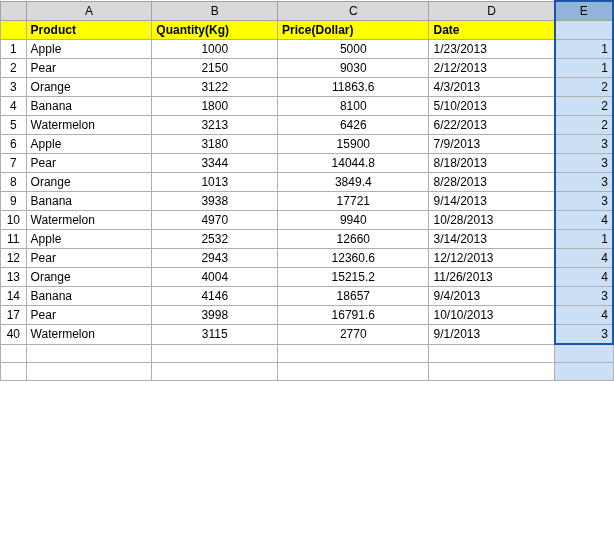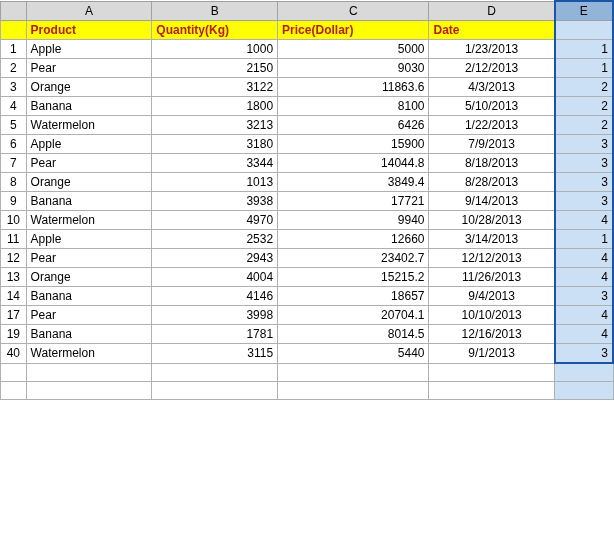--- a/index.html
+++ b/index.html
@@ -34,41 +34,41 @@
     .row-num {
       background: #d9d9d9;
       text-align: center;
       width: 22px;
       border: 1px solid #a0a0a0;
     }
     
     .header-row td {
       background: #ffff00;
       font-weight: bold;
-      color: #b91c1c;
+      color: #000000;
     }
     
     .data-row td {
       background: #fff;
     }
     
     .col-e {
       background: #cce0f5 !important;
       text-align: right;
       width: 50px;
     }
     .col-e-header {
       background: #92b4d8 !important;
     }
     
     .col-rownum { width: 22px; }
     .col-a { width: 108px; }
-    .col-b { width: 108px; text-align: right; }
-    .col-c { width: 130px; text-align: right; }
-    .col-d { width: 108px; text-align: center; }
+    .col-b { width: 108px; text-align: center; }
+    .col-c { width: 130px; text-align: center; }
+    .col-d { width: 108px; text-align: left; }
     .col-e-w { width: 50px; }
 
     .header-row td.col-b,
     .header-row td.col-c,
     .header-row td.col-d {
       text-align: left;
     }
 
     
     .col-e-selected {
@@ -141,21 +141,21 @@
         <td class="col-b">1800</td>
         <td class="col-c">8100</td>
         <td class="col-d">5/10/2013</td>
         <td class="col-e col-e-selected">2</td>
       </tr>
       <tr class="data-row">
         <td class="row-num">5</td>
         <td class="col-a">Watermelon</td>
         <td class="col-b">3213</td>
         <td class="col-c">6426</td>
-        <td class="col-d">1/22/2013</td>
+        <td class="col-d">6/22/2013</td>
         <td class="col-e col-e-selected">2</td>
       </tr>
       <tr class="data-row">
         <td class="row-num">6</td>
         <td class="col-a">Apple</td>
         <td class="col-b">3180</td>
         <td class="col-c">15900</td>
         <td class="col-d">7/9/2013</td>
         <td class="col-e col-e-selected">3</td>
       </tr>
@@ -196,21 +196,21 @@
         <td class="col-a">Apple</td>
         <td class="col-b">2532</td>
         <td class="col-c">12660</td>
         <td class="col-d">3/14/2013</td>
         <td class="col-e col-e-selected">1</td>
       </tr>
       <tr class="data-row">
         <td class="row-num">12</td>
         <td class="col-a">Pear</td>
         <td class="col-b">2943</td>
-        <td class="col-c">23402.7</td>
+        <td class="col-c">12360.6</td>
         <td class="col-d">12/12/2013</td>
         <td class="col-e col-e-selected">4</td>
       </tr>
       <tr class="data-row">
         <td class="row-num">13</td>
         <td class="col-a">Orange</td>
         <td class="col-b">4004</td>
         <td class="col-c">15215.2</td>
         <td class="col-d">11/26/2013</td>
         <td class="col-e col-e-selected">4</td>
@@ -220,37 +220,29 @@
         <td class="col-a">Banana</td>
         <td class="col-b">4146</td>
         <td class="col-c">18657</td>
         <td class="col-d">9/4/2013</td>
         <td class="col-e col-e-selected">3</td>
       </tr>
       <tr class="data-row">
         <td class="row-num">17</td>
         <td class="col-a">Pear</td>
         <td class="col-b">3998</td>
-        <td class="col-c">20704.1</td>
+        <td class="col-c">16791.6</td>
         <td class="col-d">10/10/2013</td>
-        <td class="col-e col-e-selected">4</td>
-      </tr>
-      <tr class="data-row">
-        <td class="row-num">19</td>
-        <td class="col-a">Banana</td>
-        <td class="col-b">1781</td>
-        <td class="col-c">8014.5</td>
-        <td class="col-d">12/16/2013</td>
         <td class="col-e col-e-selected">4</td>
       </tr>
       <tr class="data-row">
         <td class="row-num">40</td>
         <td class="col-a">Watermelon</td>
         <td class="col-b">3115</td>
-        <td class="col-c">5440</td>
+        <td class="col-c">2770</td>
         <td class="col-d">9/1/2013</td>
         <td class="col-e col-e-selected col-e-bottom">3</td>
       </tr>
       <tr class="data-row empty-row">
         <td class="row-num"></td>
         <td class="col-a"></td>
         <td class="col-b"></td>
         <td class="col-c"></td>
         <td class="col-d"></td>
         <td class="col-e"></td>

